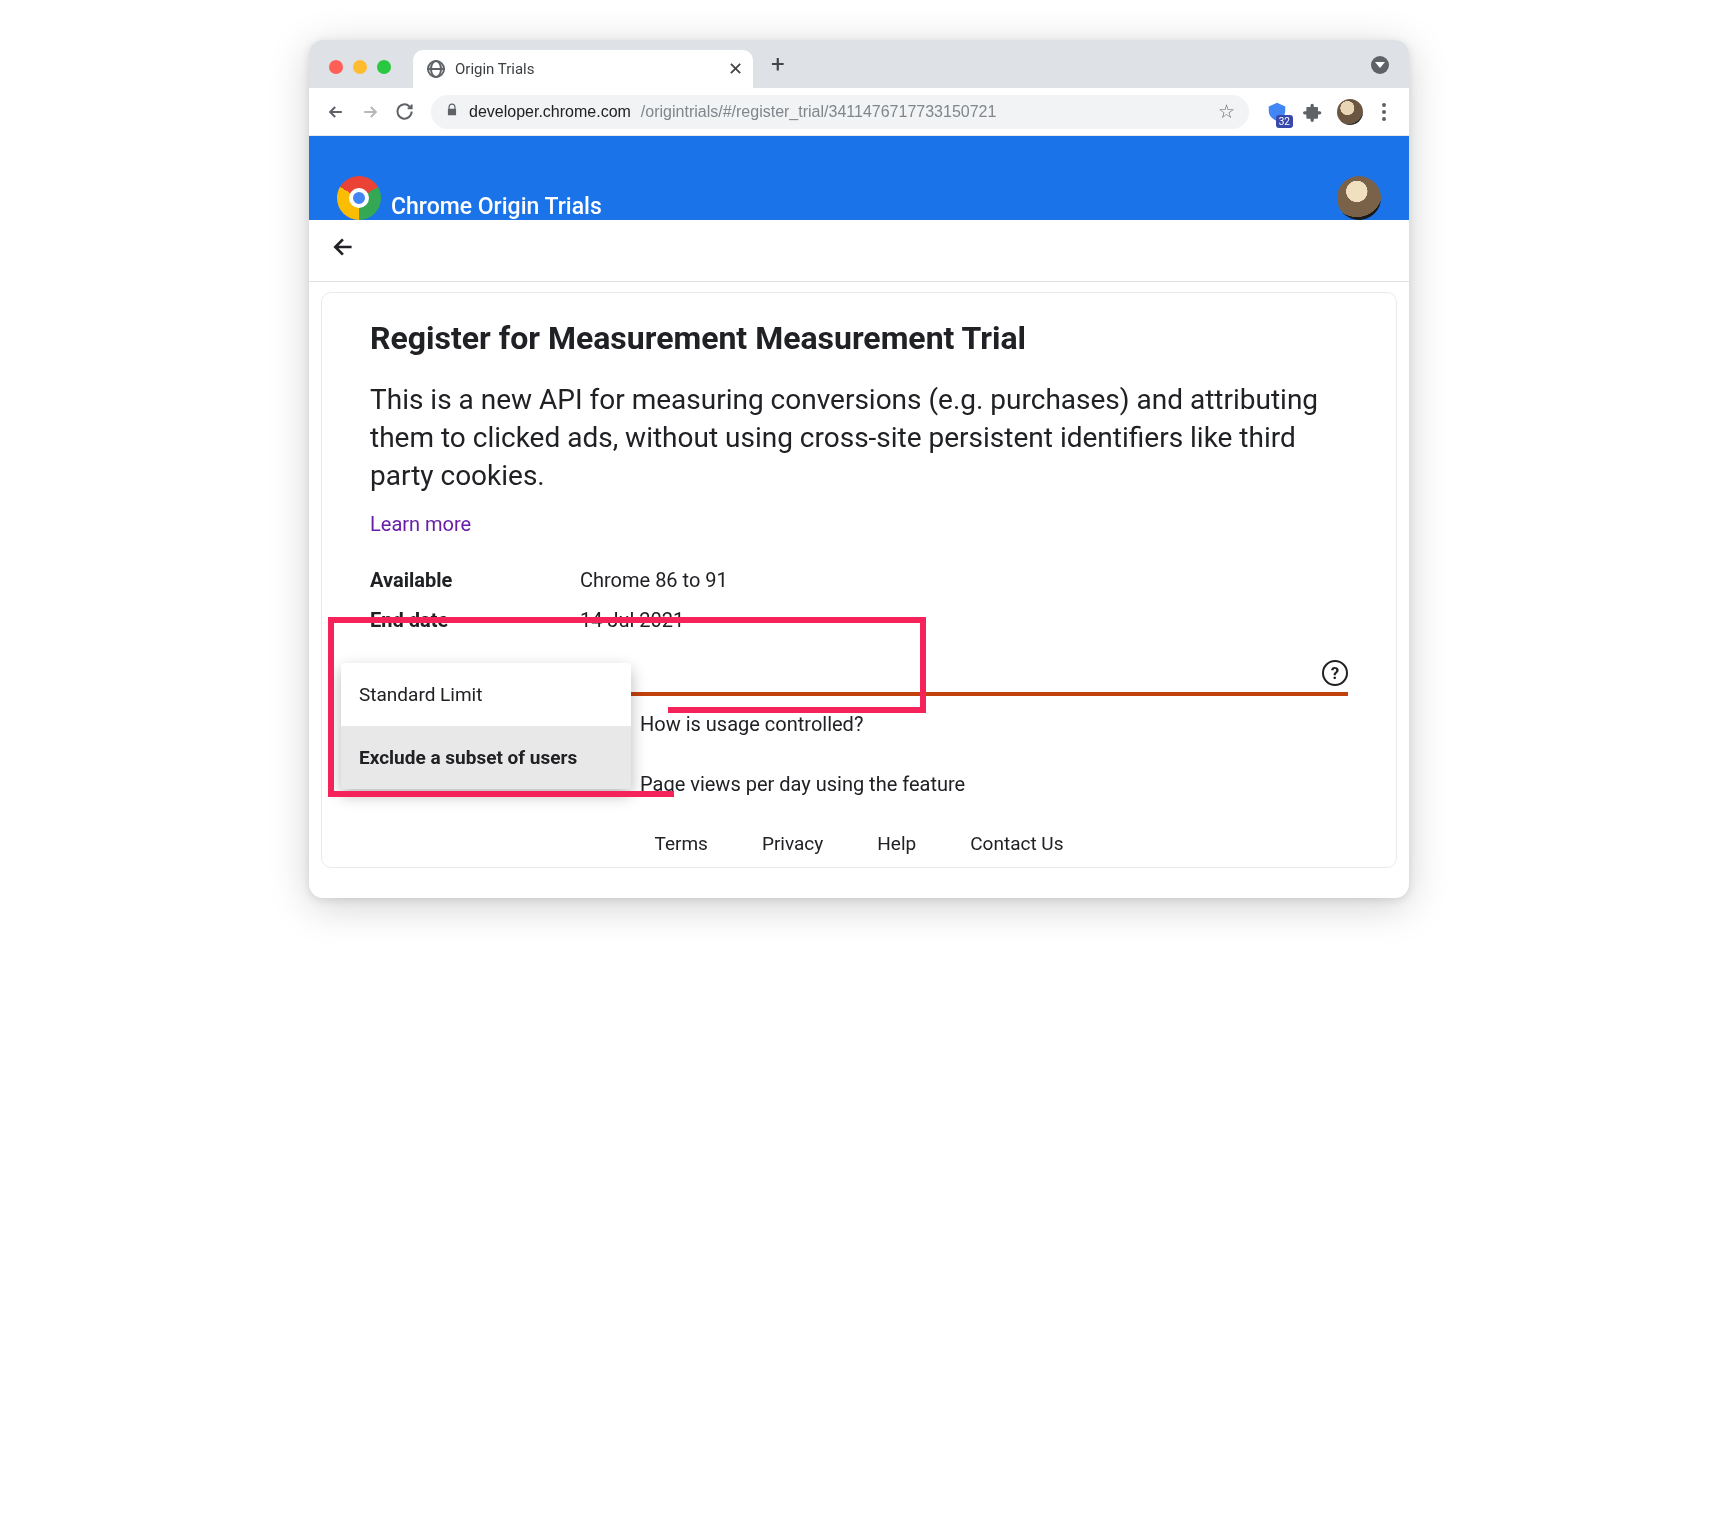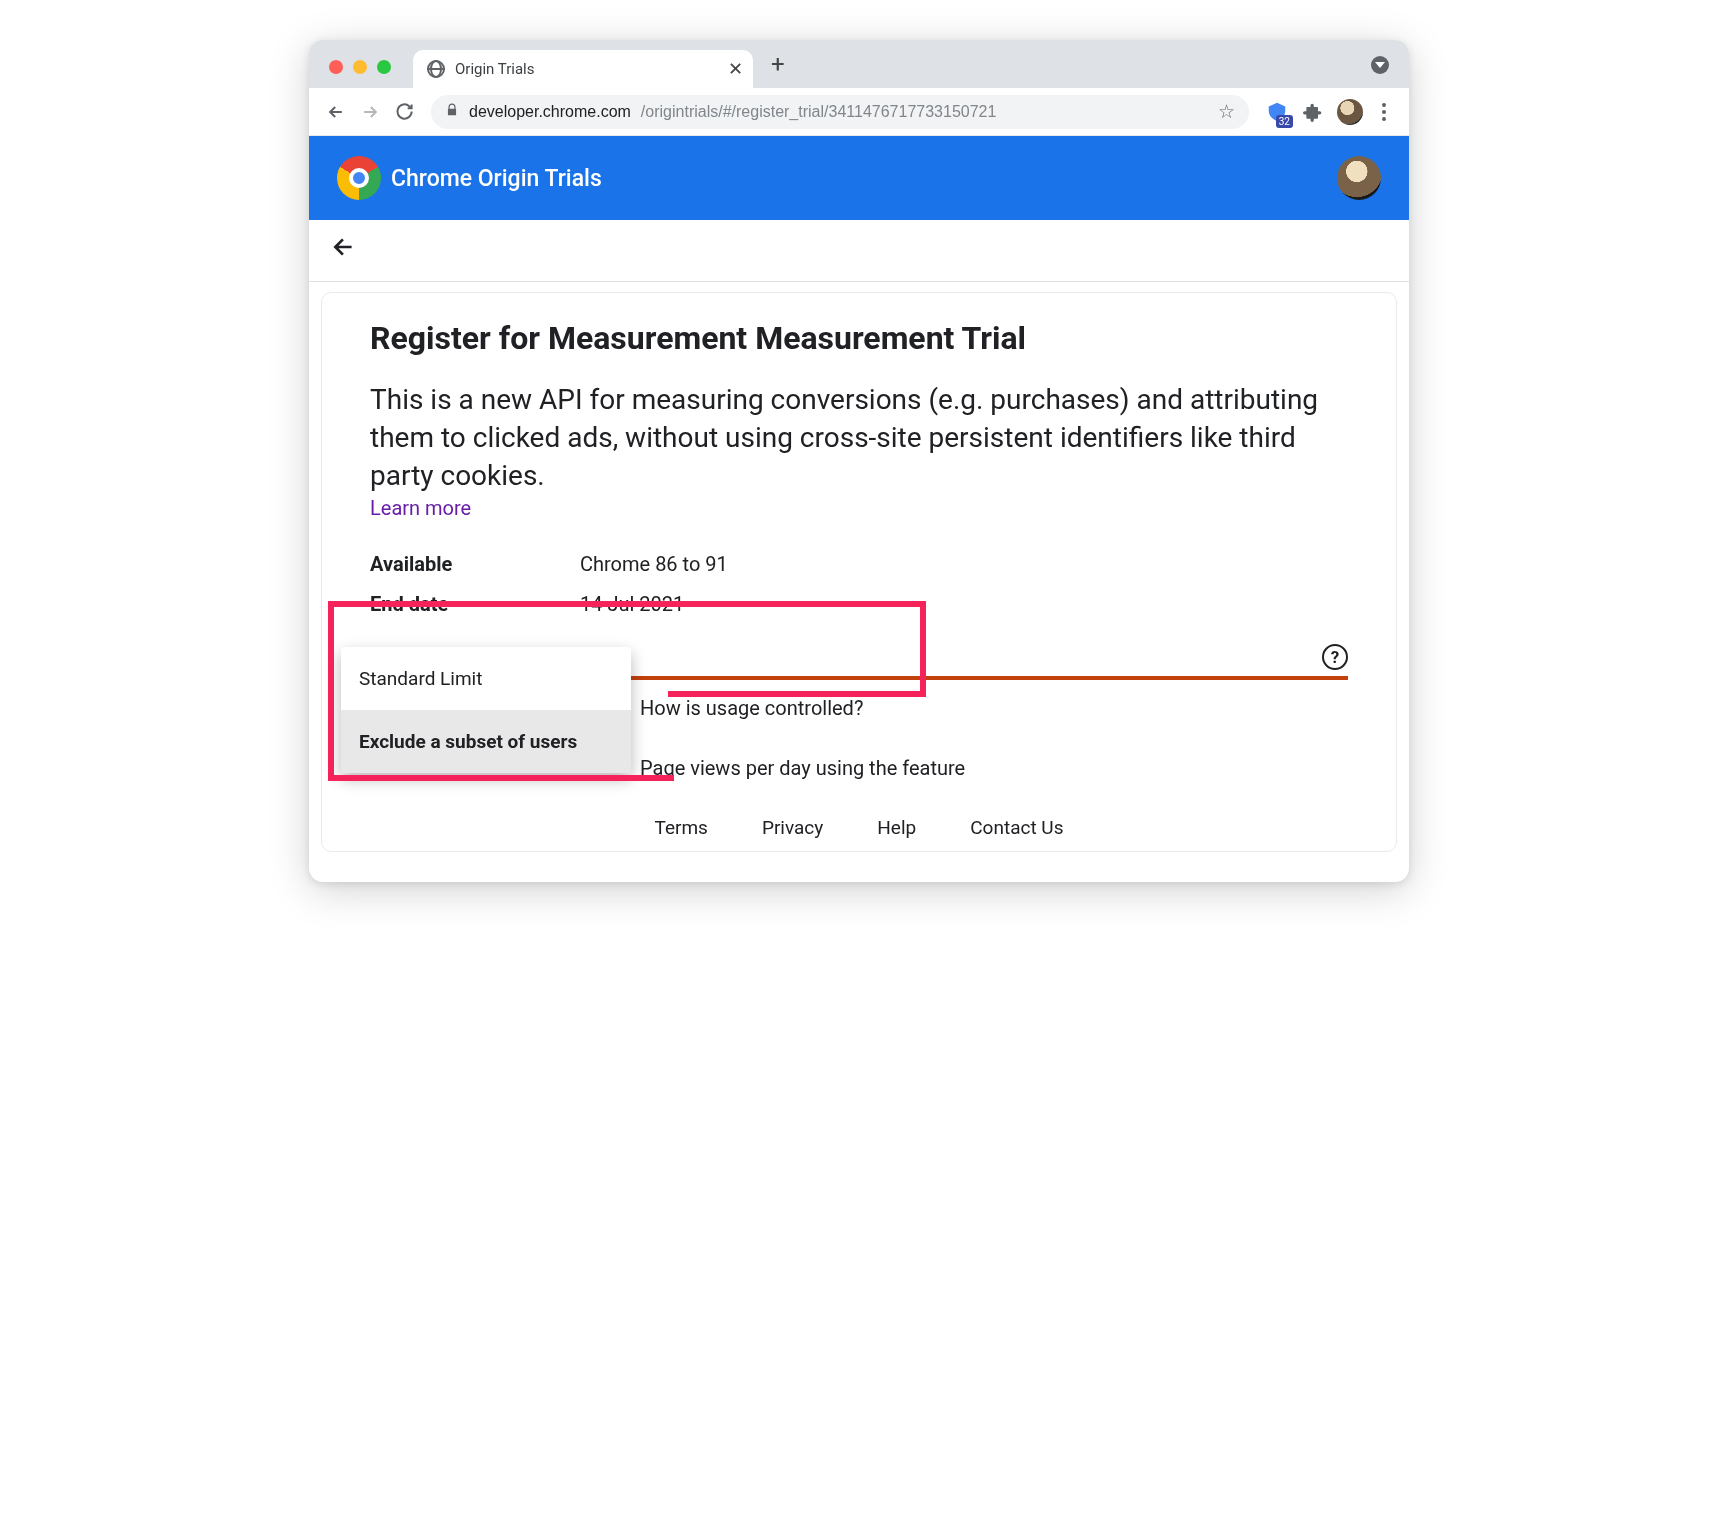--- a/index.html
+++ b/index.html
@@ -114,21 +114,21 @@
     width:26px; height:26px; border-radius:50%; margin:0 6px;
     background: radial-gradient(circle at 40% 35%, #e8d5b5 0 30%, #6b5642 31% 70%, #2a2a2a 71% 100%);
   }
   .kebab { width:30px; display:flex; flex-direction:column; align-items:center; gap:3px; cursor:pointer; }
   .kebab span { width:4px; height:4px; background:#5f6368; border-radius:50%; }
 
   
   .appbar {
     background:#1a73e8;
     height:84px;
-    display:flex; align-items:center;
+    display:flex; align-items:flex-end;
     padding:0 28px;
     color:#fff;
   }
   .chrome-logo { width:44px; height:44px; position:relative; margin-right:10px; }
   .chrome-logo .outer {
     width:44px; height:44px; border-radius:50%;
     background: conic-gradient(from 300deg, #ea4335 0 120deg, #34a853 120deg 240deg, #fbbc04 240deg 360deg);
   }
   .chrome-logo .inner {
     position:absolute; top:50%; left:50%; transform:translate(-50%,-50%);
@@ -152,21 +152,21 @@
   
   .content-wrap { padding:10px 6px 30px; }
   .card {
     border:1px solid #e8eaed; border-radius:10px;
     margin:0 auto; width:calc(100% - 12px);
     padding:26px 48px 12px;
     position:relative;
   }
   h1 { font-size:32px; font-weight:700; margin-bottom:24px; }
   .desc { font-size:28px; line-height:1.35; color:#202124; }
-  .learn { color:#681da8; text-decoration:none; font-size:20px; display:inline-block; margin-top:2px; }
+  .learn { color:#681da8; text-decoration:none; font-size:20px; display:inline-block; margin-top:18px; }
   .meta { margin-top:32px; }
   .meta-row { display:flex; margin-bottom:16px; font-size:20px; }
   .meta-row .k { width:210px; font-weight:700; }
 
   .field-wrap { margin-top:26px; position:relative; }
   .field-label { font-size:14px; color:#888; }
   .field-row { display:flex; align-items:flex-end; border-bottom:4px solid #c2410c; padding:2px 0 6px; }
   .field-row input {
     border:none; outline:none; font-size:21px; flex:1; font-family:inherit; background:transparent; color:#202124;
   }

